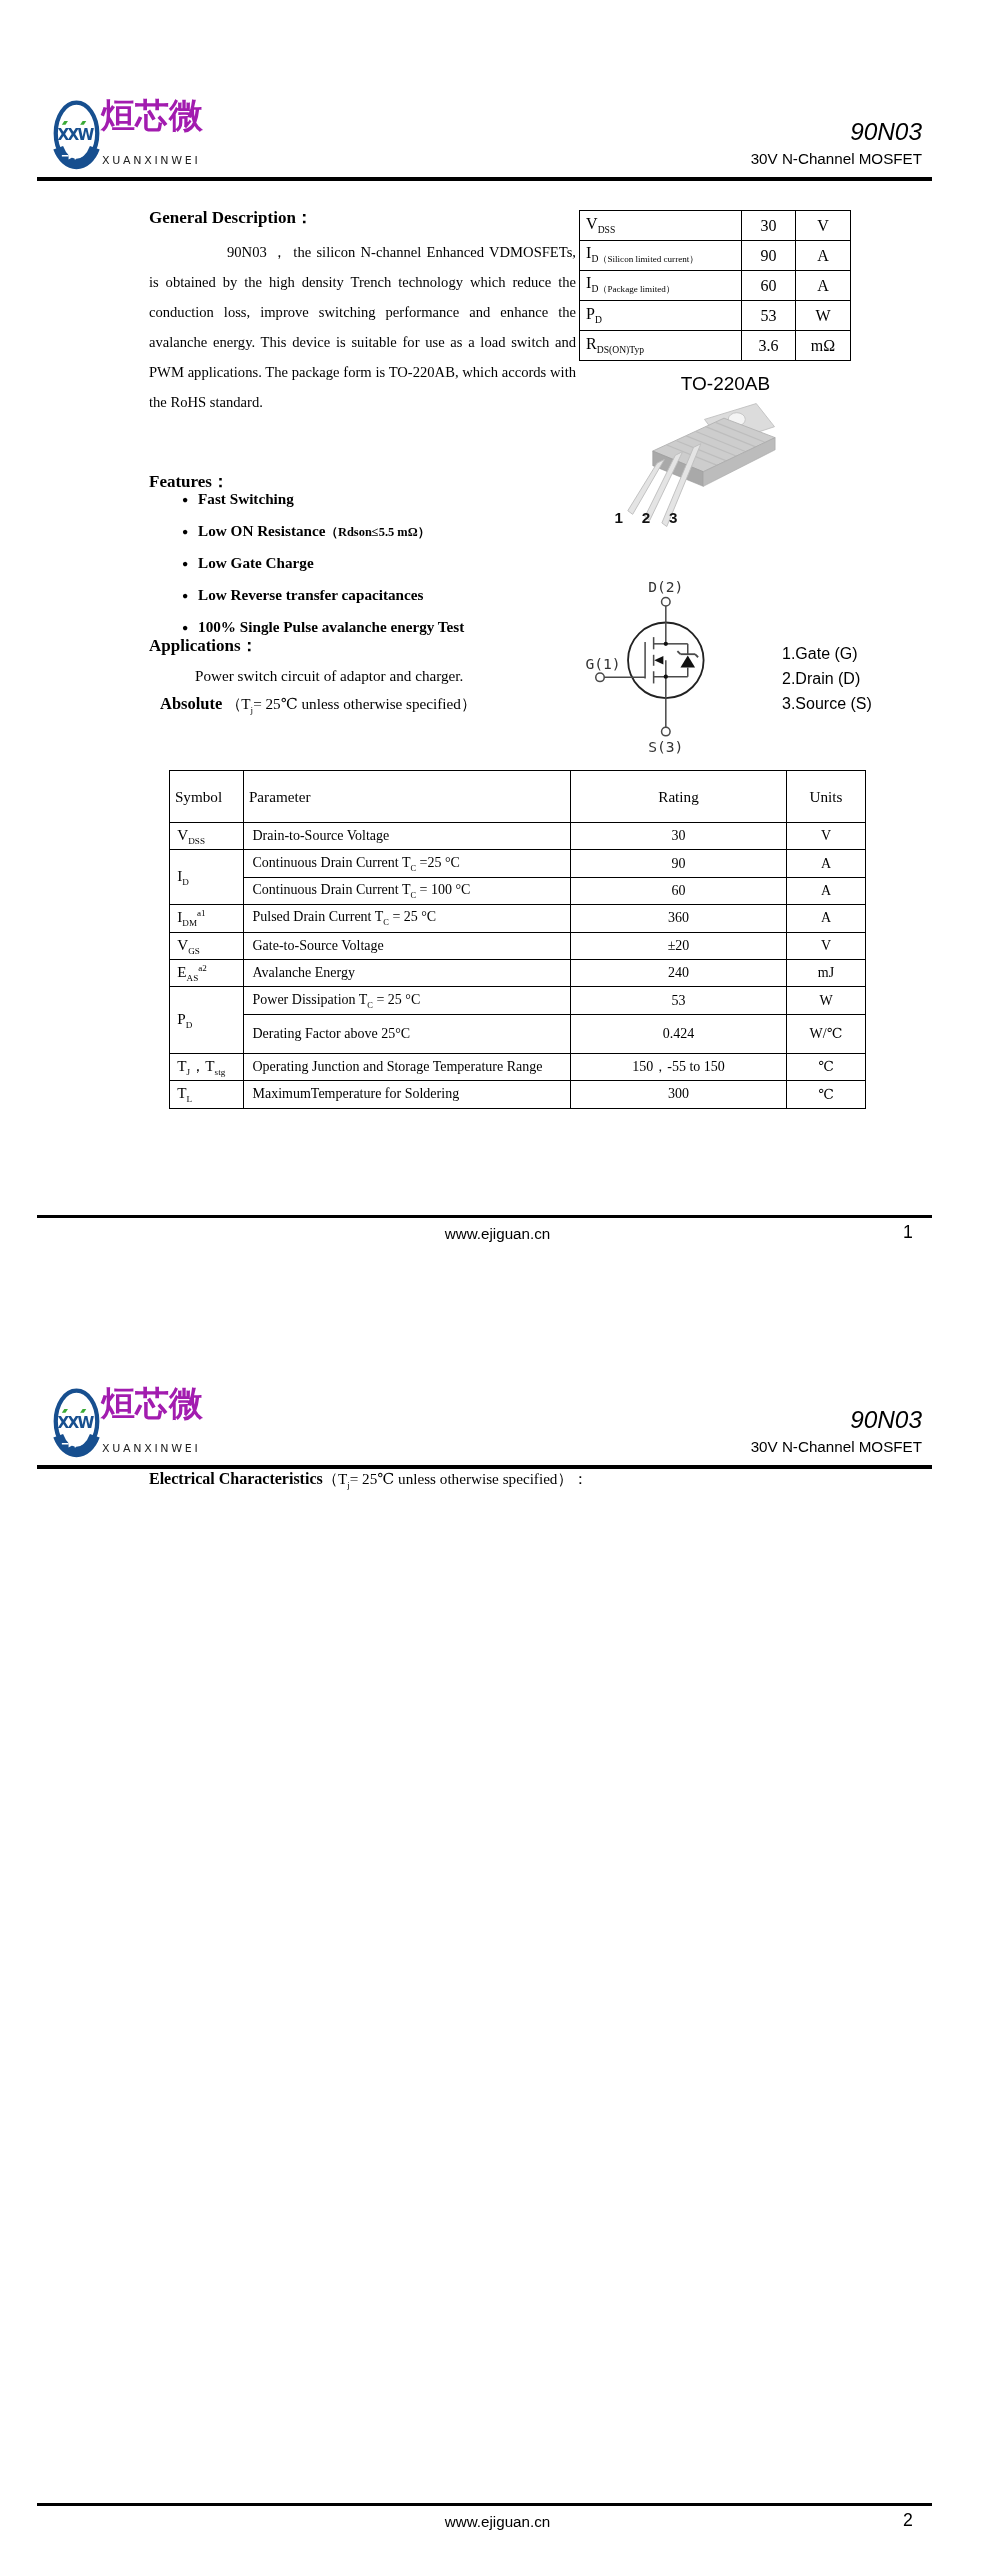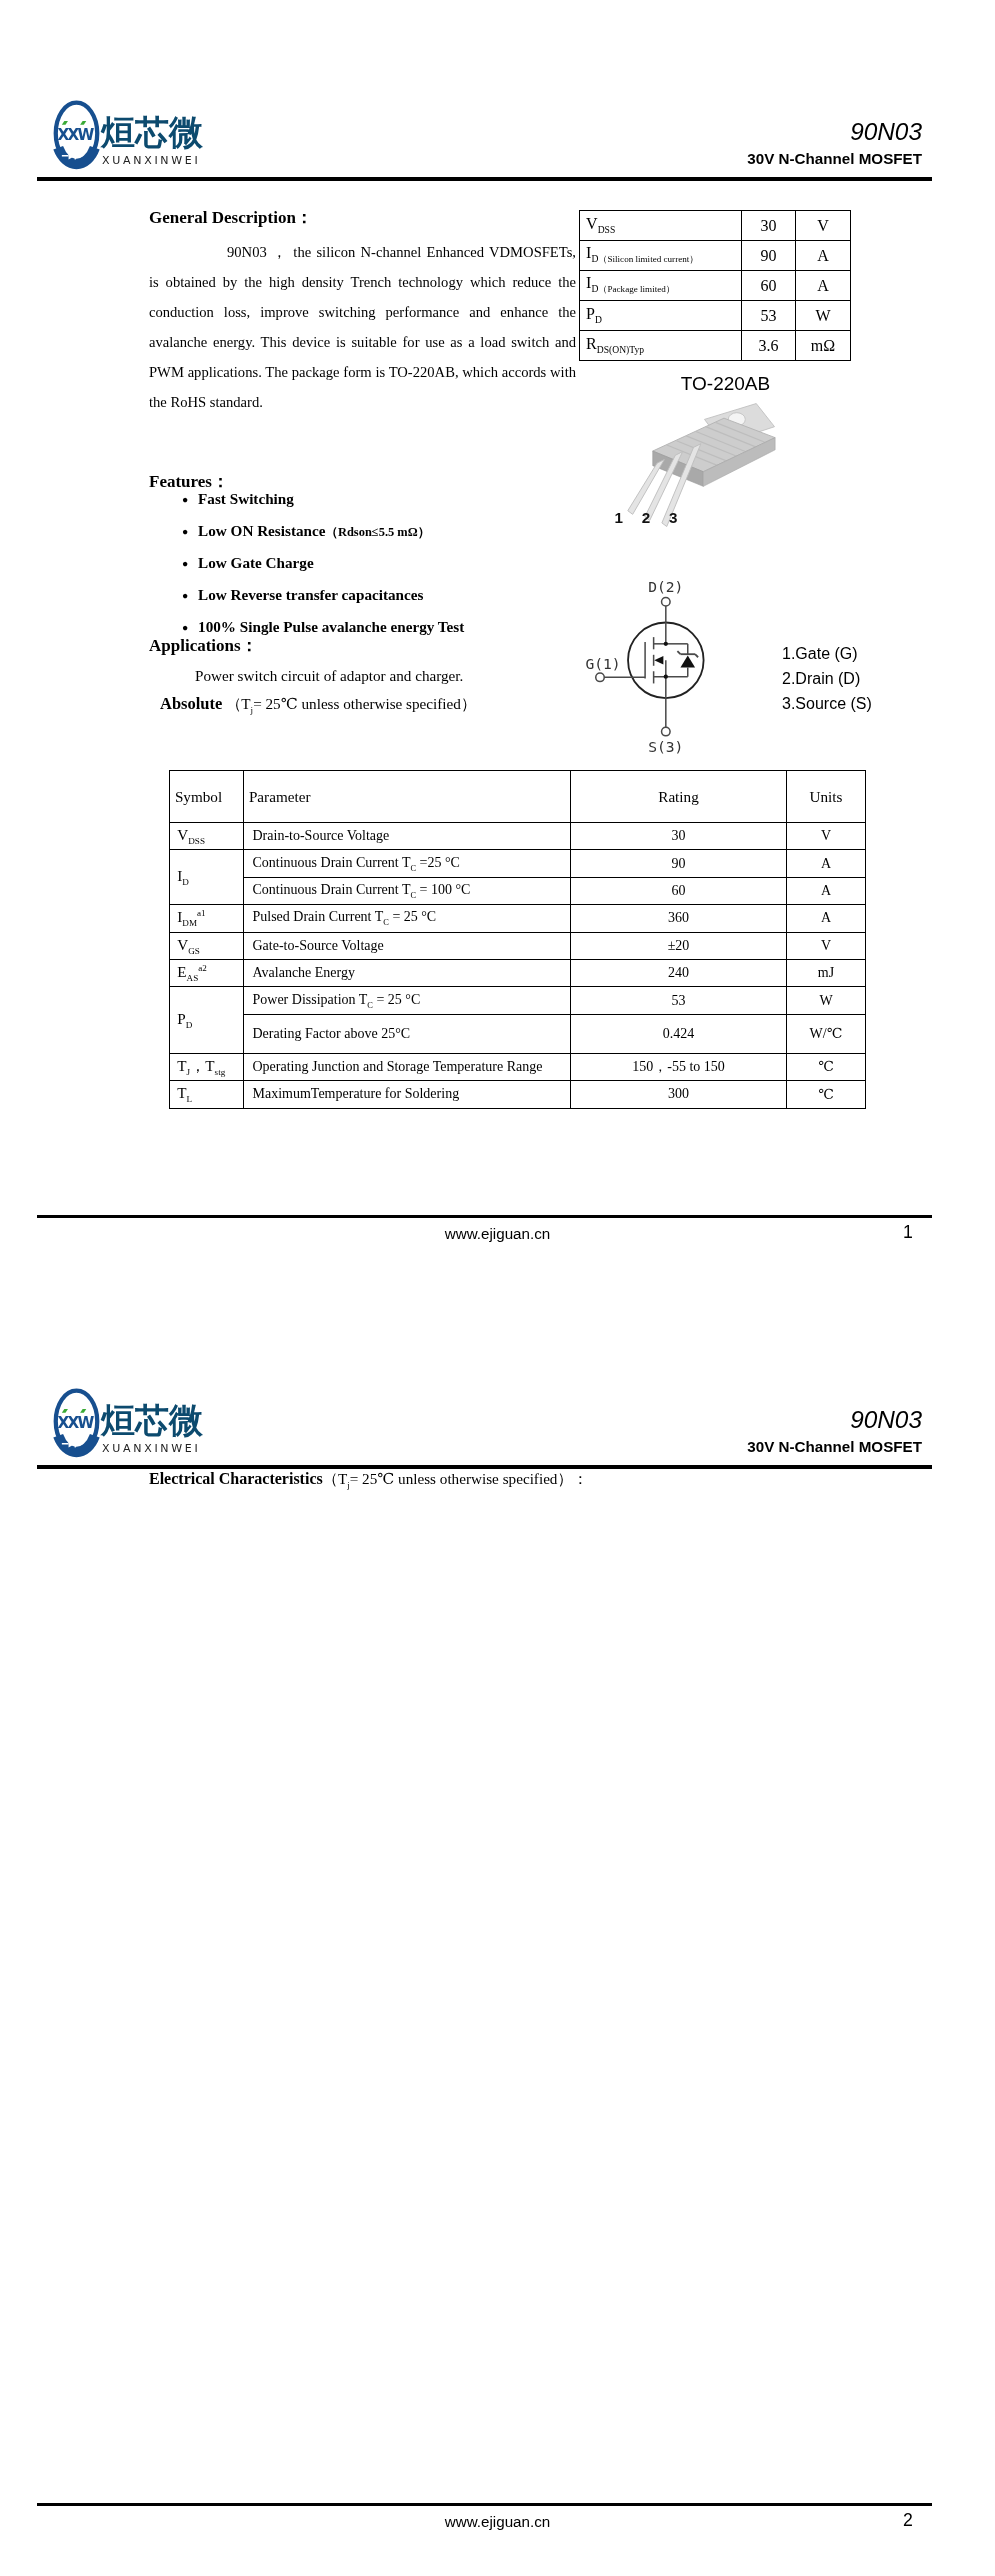--- a/index.html
+++ b/index.html
@@ -6,28 +6,28 @@
   body{
     width:995px;height:2576px;background:#ffffff;position:relative;overflow:hidden;
     font-family:"Liberation Serif","DejaVu Serif",serif;color:#000;
     -webkit-font-smoothing:antialiased;
   }
   .page{position:absolute;left:0;width:995px;height:1288px;background:#fff;}
   #page1{top:0;} #page2{top:1288px;}
 
   
   .logo-svg{position:absolute;left:52px;top:99px;}
-  .logo-cn{position:absolute;left:101px;top:115px;font-family:"DejaVu Sans",sans-serif;
-           font-size:34px;font-weight:bold;color:#0c4a6e;line-height:1;}
+  .logo-cn{position:absolute;left:101px;top:98px;font-family:"DejaVu Sans",sans-serif;
+           font-size:34px;font-weight:bold;color:#a21caf;line-height:1;}
   .logo-en{position:absolute;left:102px;top:154px;font-family:"DejaVu Sans",sans-serif;
            font-size:11px;letter-spacing:2.7px;color:#222;font-weight:500;}
   .hdr-part{position:absolute;left:610px;top:118px;width:312px;text-align:right;
             font-family:"Liberation Sans","DejaVu Sans",sans-serif;font-size:24.4px;font-weight:500;font-style:italic;}
   .hdr-sub{position:absolute;left:610px;top:150px;width:312px;text-align:right;
-           font-family:"Liberation Sans","DejaVu Sans",sans-serif;font-size:15.2px;font-weight:bold;}
+           font-family:"Liberation Sans","DejaVu Sans",sans-serif;font-size:15.2px;}
   .hdr-line{position:absolute;left:37px;top:177px;width:895px;height:3.7px;background:#000;}
 
   
   .ftr-line{position:absolute;left:37px;top:1215px;width:895px;height:3px;background:#000;}
   .ftr-url{position:absolute;left:0;top:1225px;width:995px;text-align:center;
            font-family:"Liberation Sans","DejaVu Sans",sans-serif;font-size:15.2px;}
   .ftr-page{position:absolute;left:903px;top:1222px;
             font-family:"Liberation Sans","DejaVu Sans",sans-serif;font-size:17.7px;}
 
   

